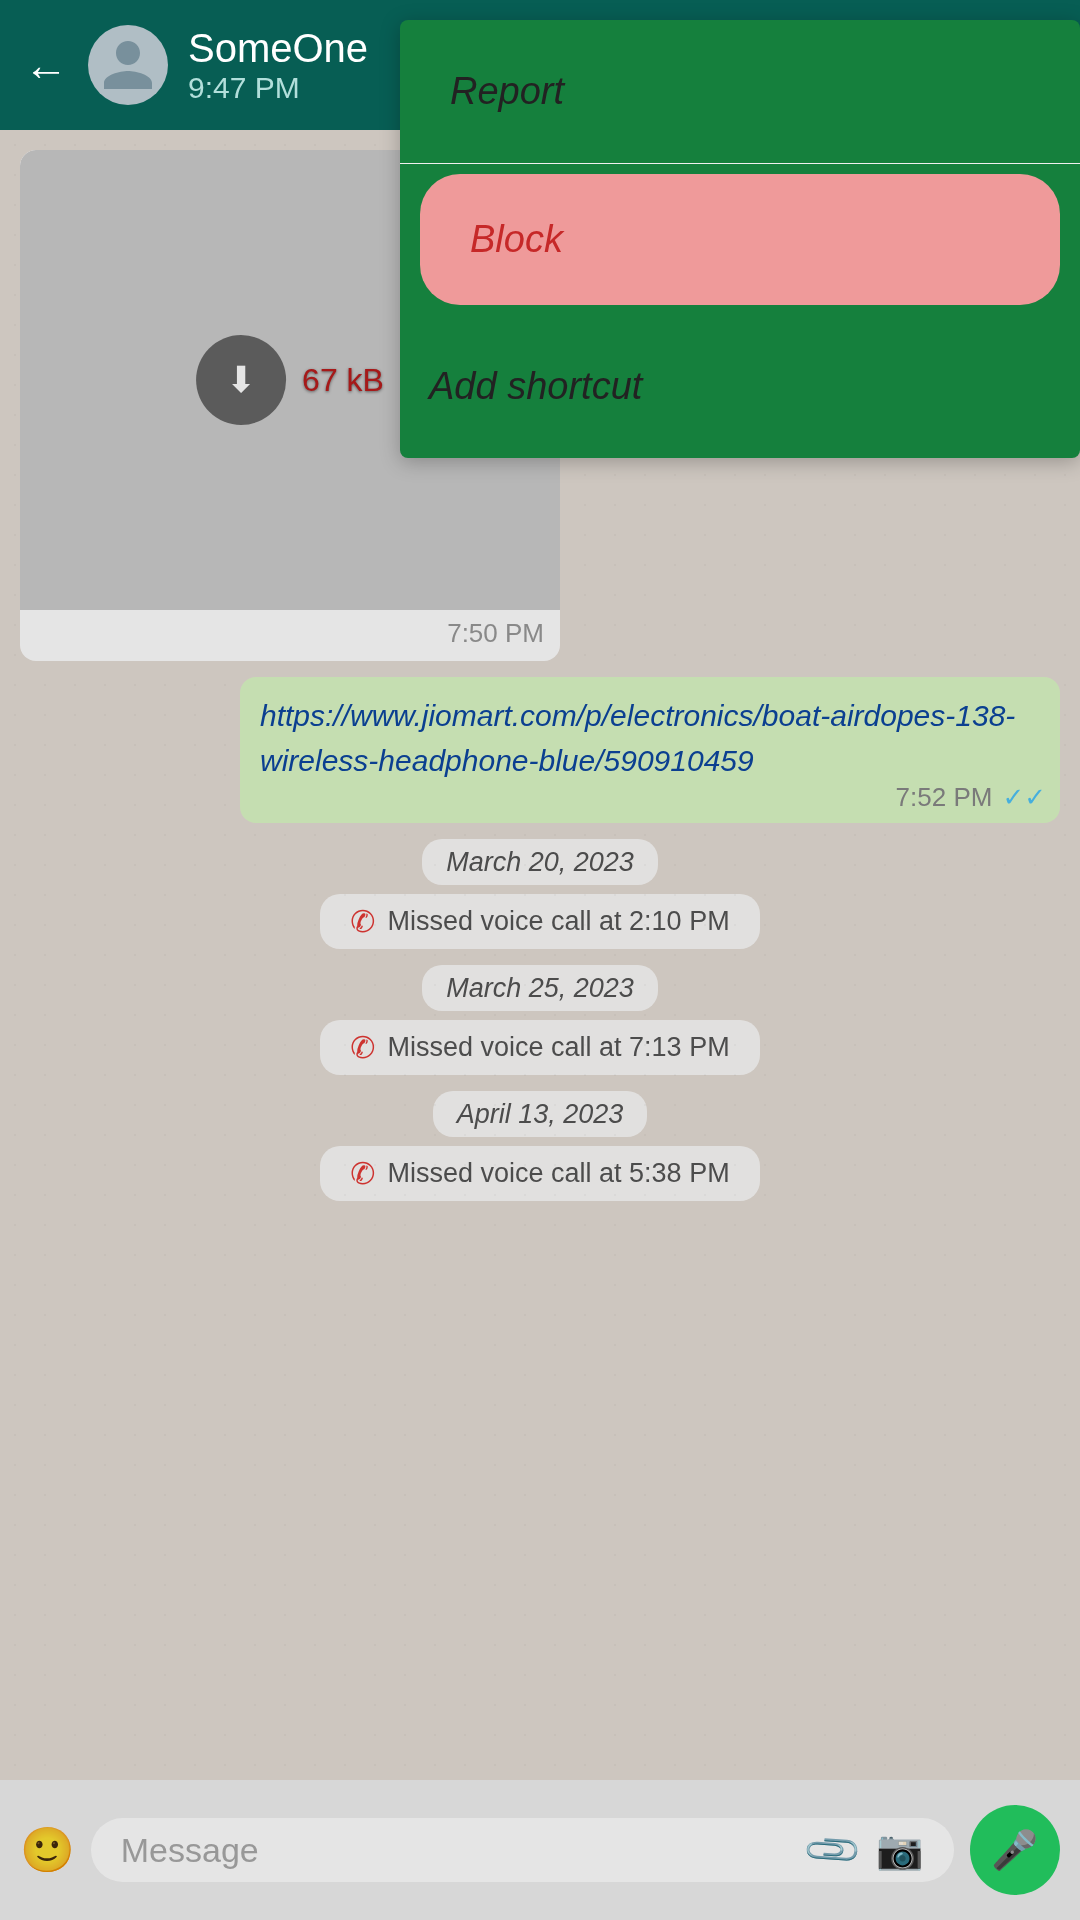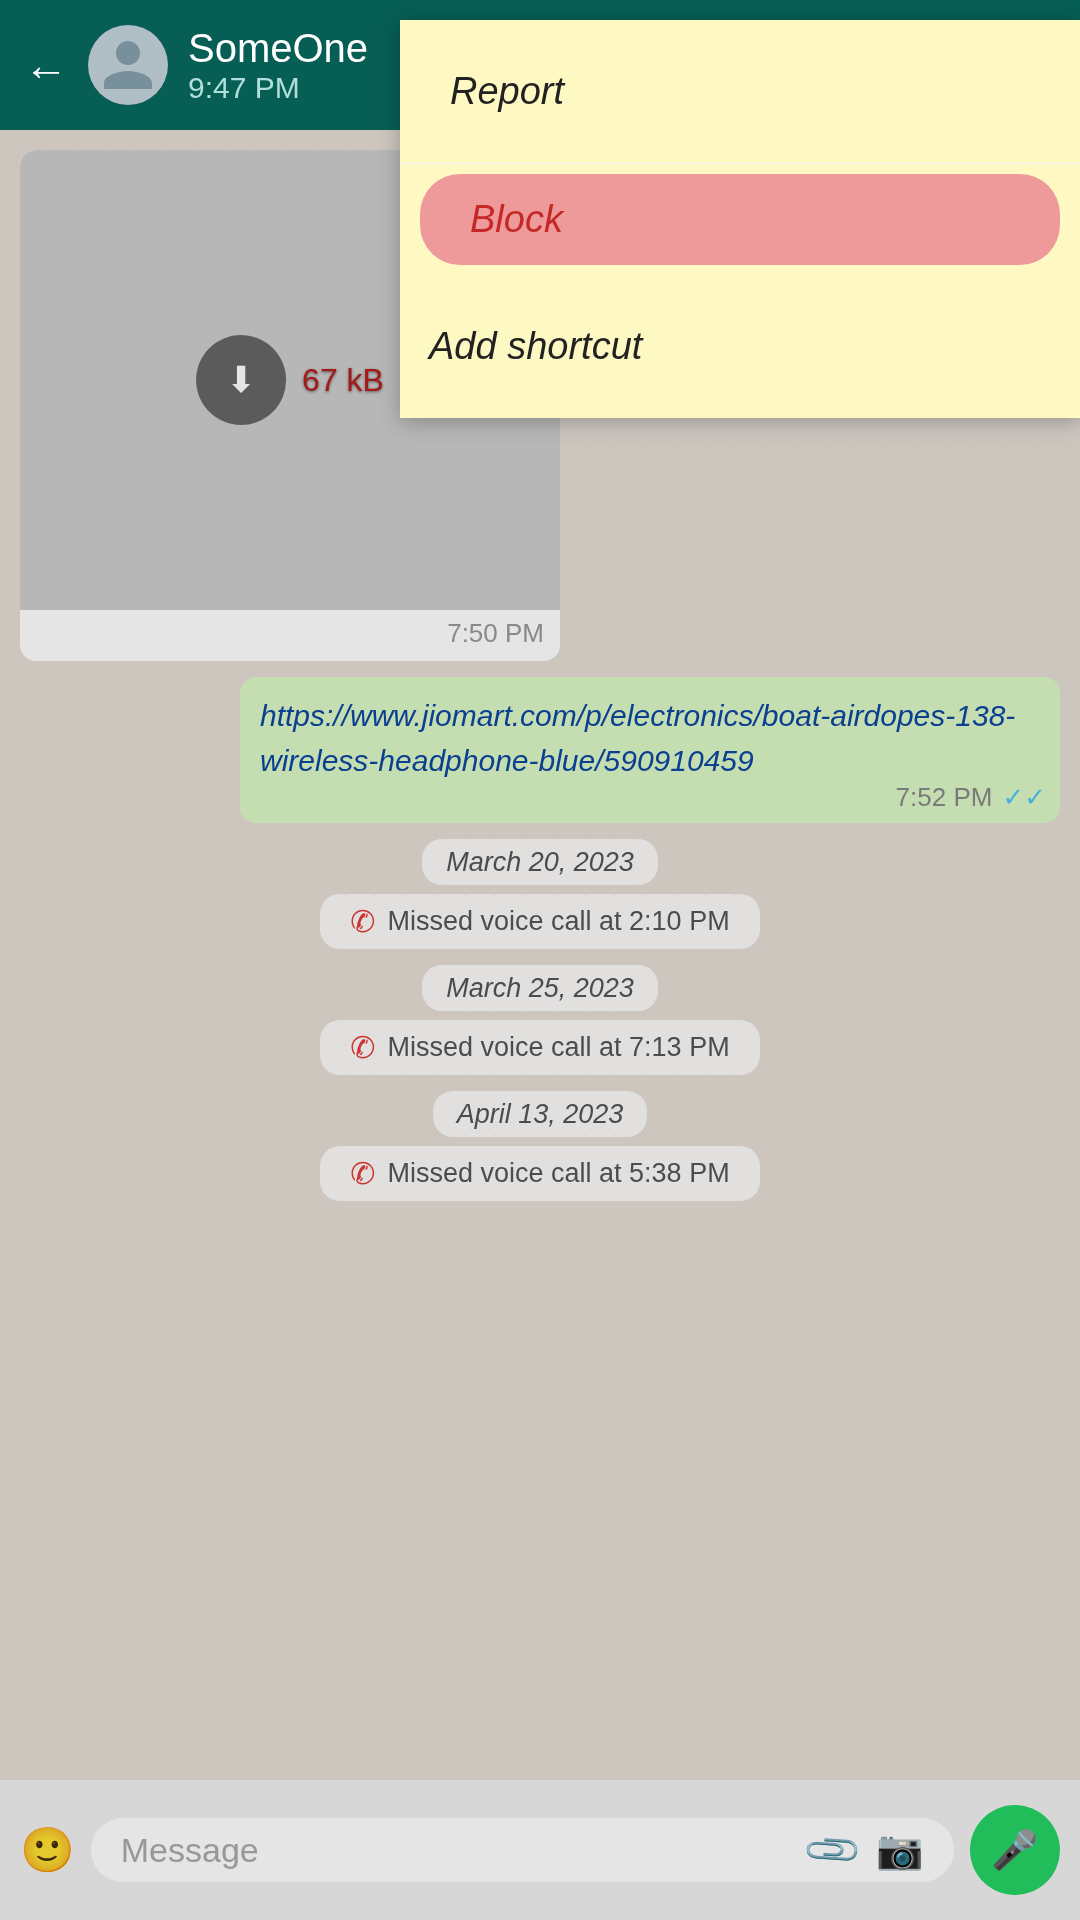--- a/index.html
+++ b/index.html
@@ -281,22 +281,22 @@
       font-size: 38px;
       cursor: pointer;
     }
 
     
     .dropdown-menu {
       position: absolute;
       top: 20px;
       right: 0;
       width: 680px;
-      background: #fef9c3;
-      border-radius: 0;
+      background: #15803d;
+      border-radius: 8px;
       box-shadow: 0 4px 20px rgba(0,0,0,0.25);
       z-index: 100;
       overflow: visible;
     }
 
     .menu-item {
       padding: 50px 50px;
       font-size: 38px;
       color: #222;
       font-style: italic;
@@ -307,21 +307,21 @@
     .menu-item:last-child {
       border-bottom: none;
       padding-left: 29px;
     }
 
     .menu-item.block-item {
       background: #ef9a9a;
       color: #c62828;
       border-radius: 40px;
       margin: 10px 20px;
-      padding: 24px 50px;
+      padding: 44px 50px;
       border-bottom: none;
     }
 
     
     .overlay-dim {
       position: absolute;
       top: 130px;
       left: 0;
       right: 0;
       bottom: 0;

